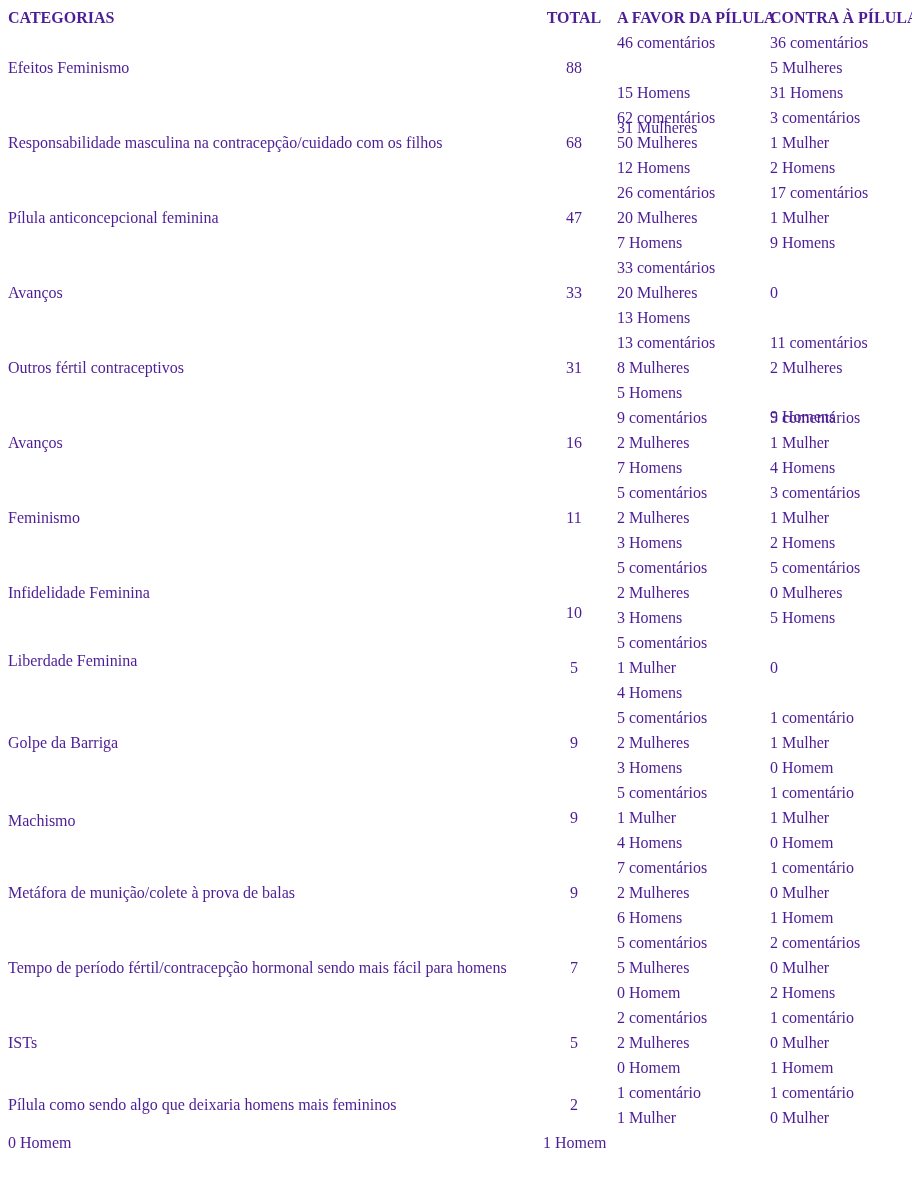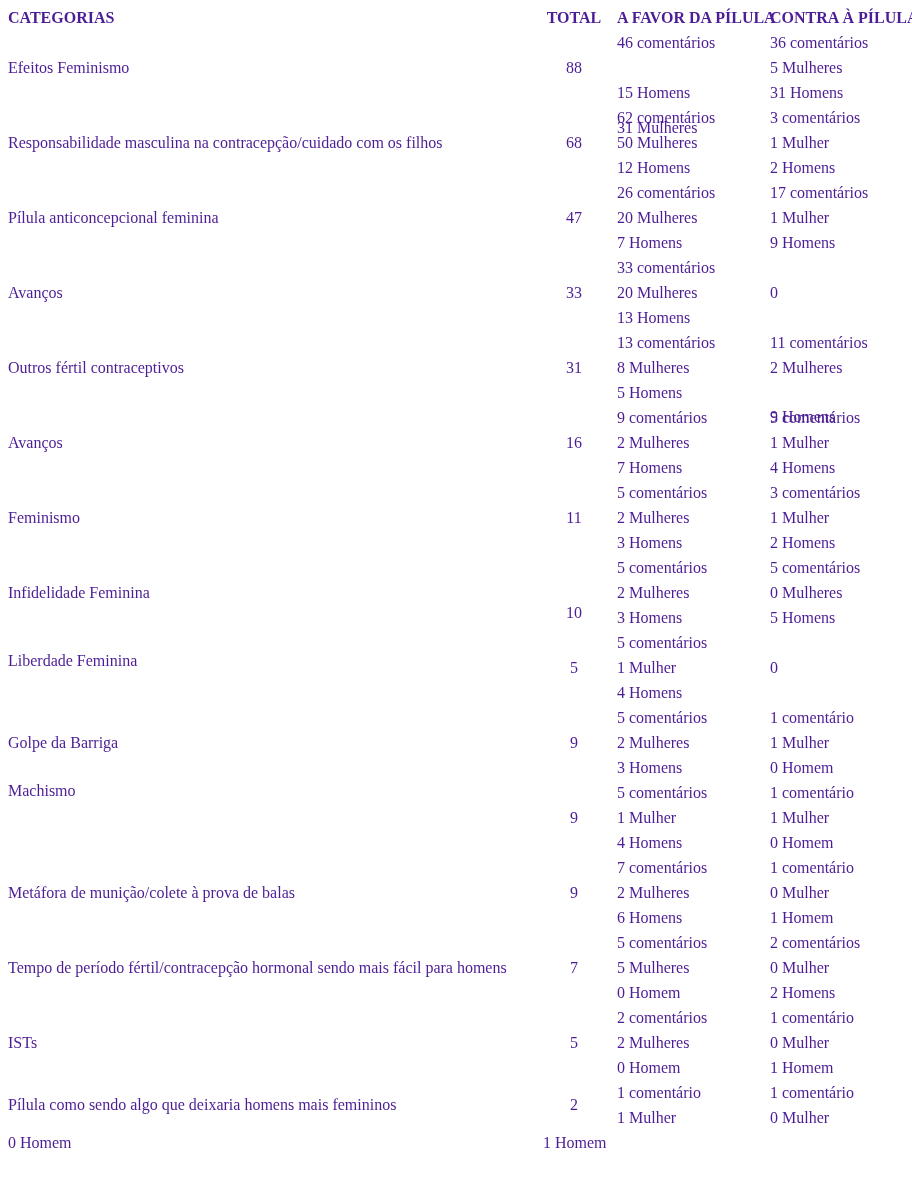--- a/index.html
+++ b/index.html
@@ -110,21 +110,21 @@
       <div class="cell c3" style="top: 730px;">2 Mulheres</div>
       <div class="cell c4" style="top: 730px;">1 Mulher</div>
       <div class="cell c1" style="top: 730px;">Golpe da Barriga</div>
       <div class="cell c2" style="top: 730px;">9</div>
       <div class="cell c3" style="top: 755px;">3 Homens</div>
       <div class="cell c4" style="top: 755px;">0 Homem</div>
       <div class="cell c3" style="top: 780px;">5 comentários</div>
       <div class="cell c4" style="top: 780px;">1 comentário</div>
       <div class="cell c3" style="top: 805px;">1 Mulher</div>
       <div class="cell c4" style="top: 805px;">1 Mulher</div>
-      <div class="cell c1" style="top: 778px;">Machismo</div>
+      <div class="cell c1" style="top: 808px;">Machismo</div>
       <div class="cell c2" style="top: 805px;">9</div>
       <div class="cell c3" style="top: 830px;">4 Homens</div>
       <div class="cell c4" style="top: 830px;">0 Homem</div>
       <div class="cell c3" style="top: 855px;">7 comentários</div>
       <div class="cell c4" style="top: 855px;">1 comentário</div>
       <div class="cell c3" style="top: 880px;">2 Mulheres</div>
       <div class="cell c4" style="top: 880px;">0 Mulher</div>
       <div class="cell c1" style="top: 880px;">Metáfora de munição/colete à prova de balas</div>
       <div class="cell c2" style="top: 880px;">9</div>
       <div class="cell c3" style="top: 905px;">6 Homens</div>

